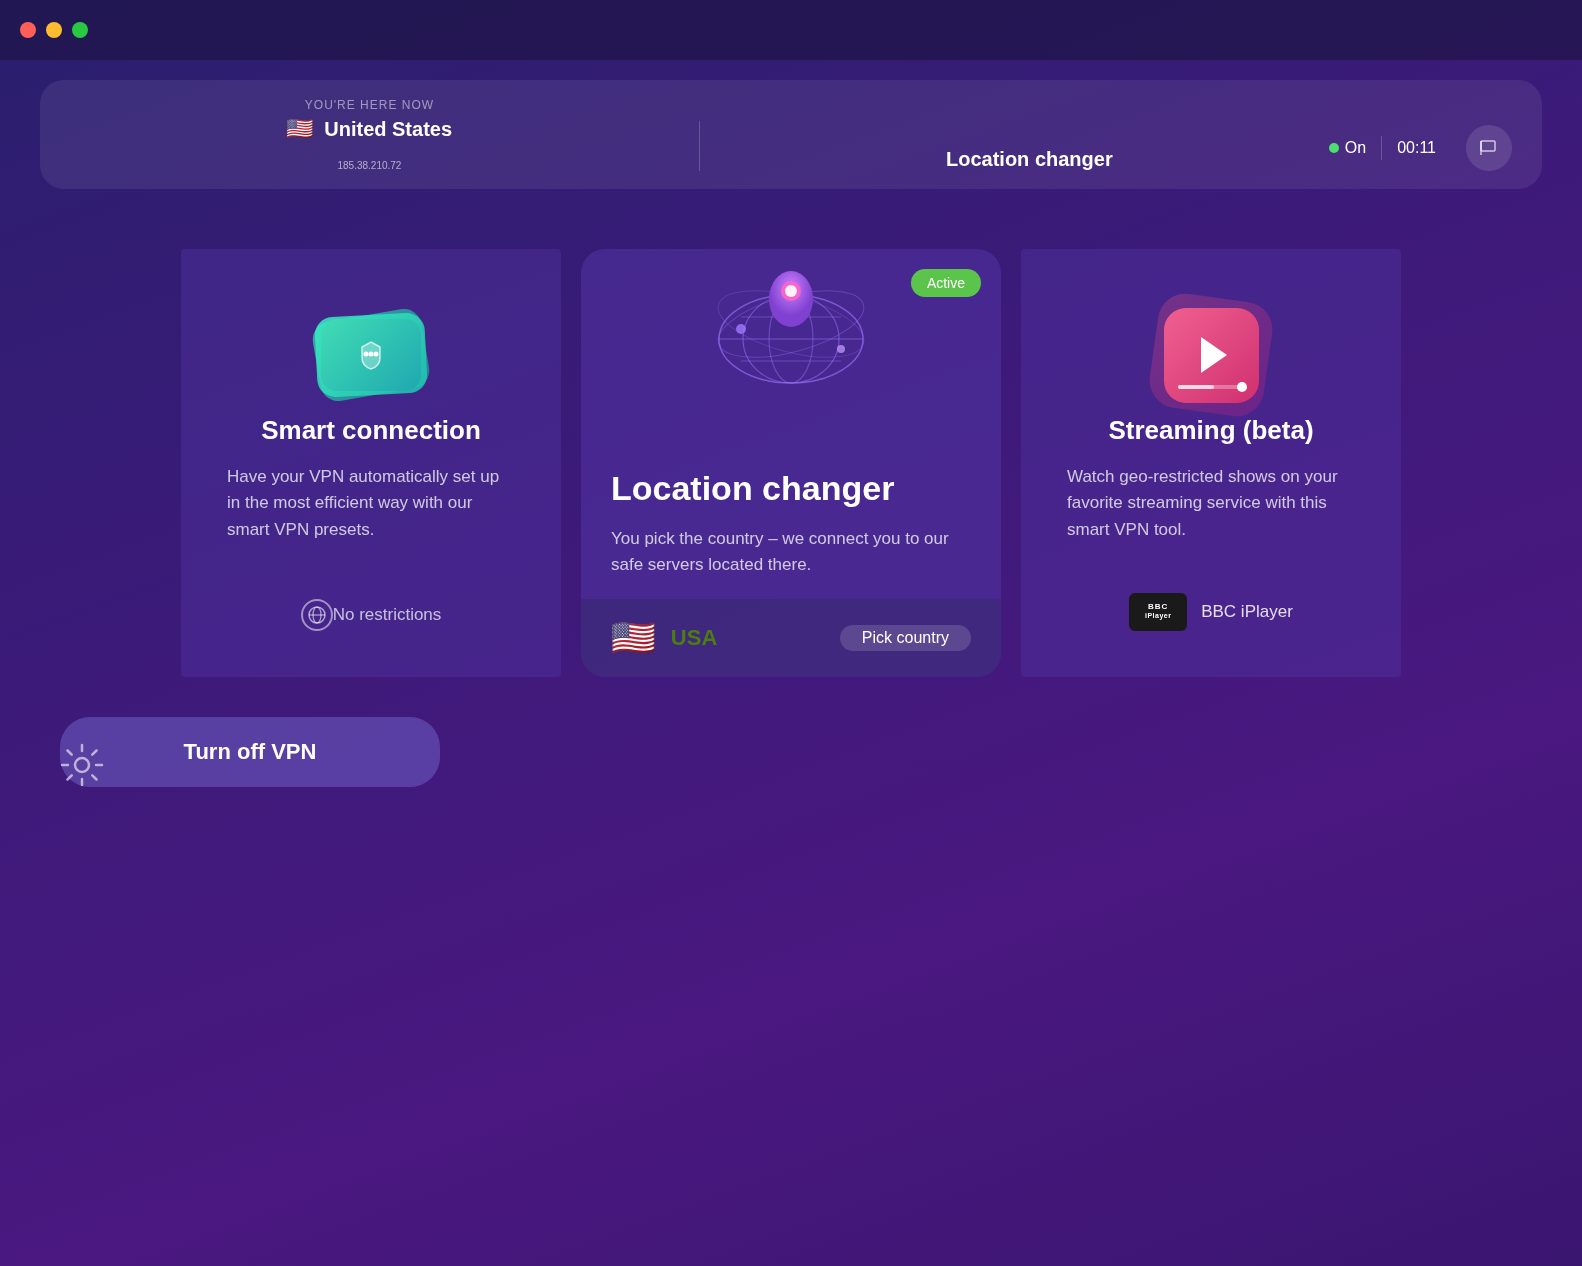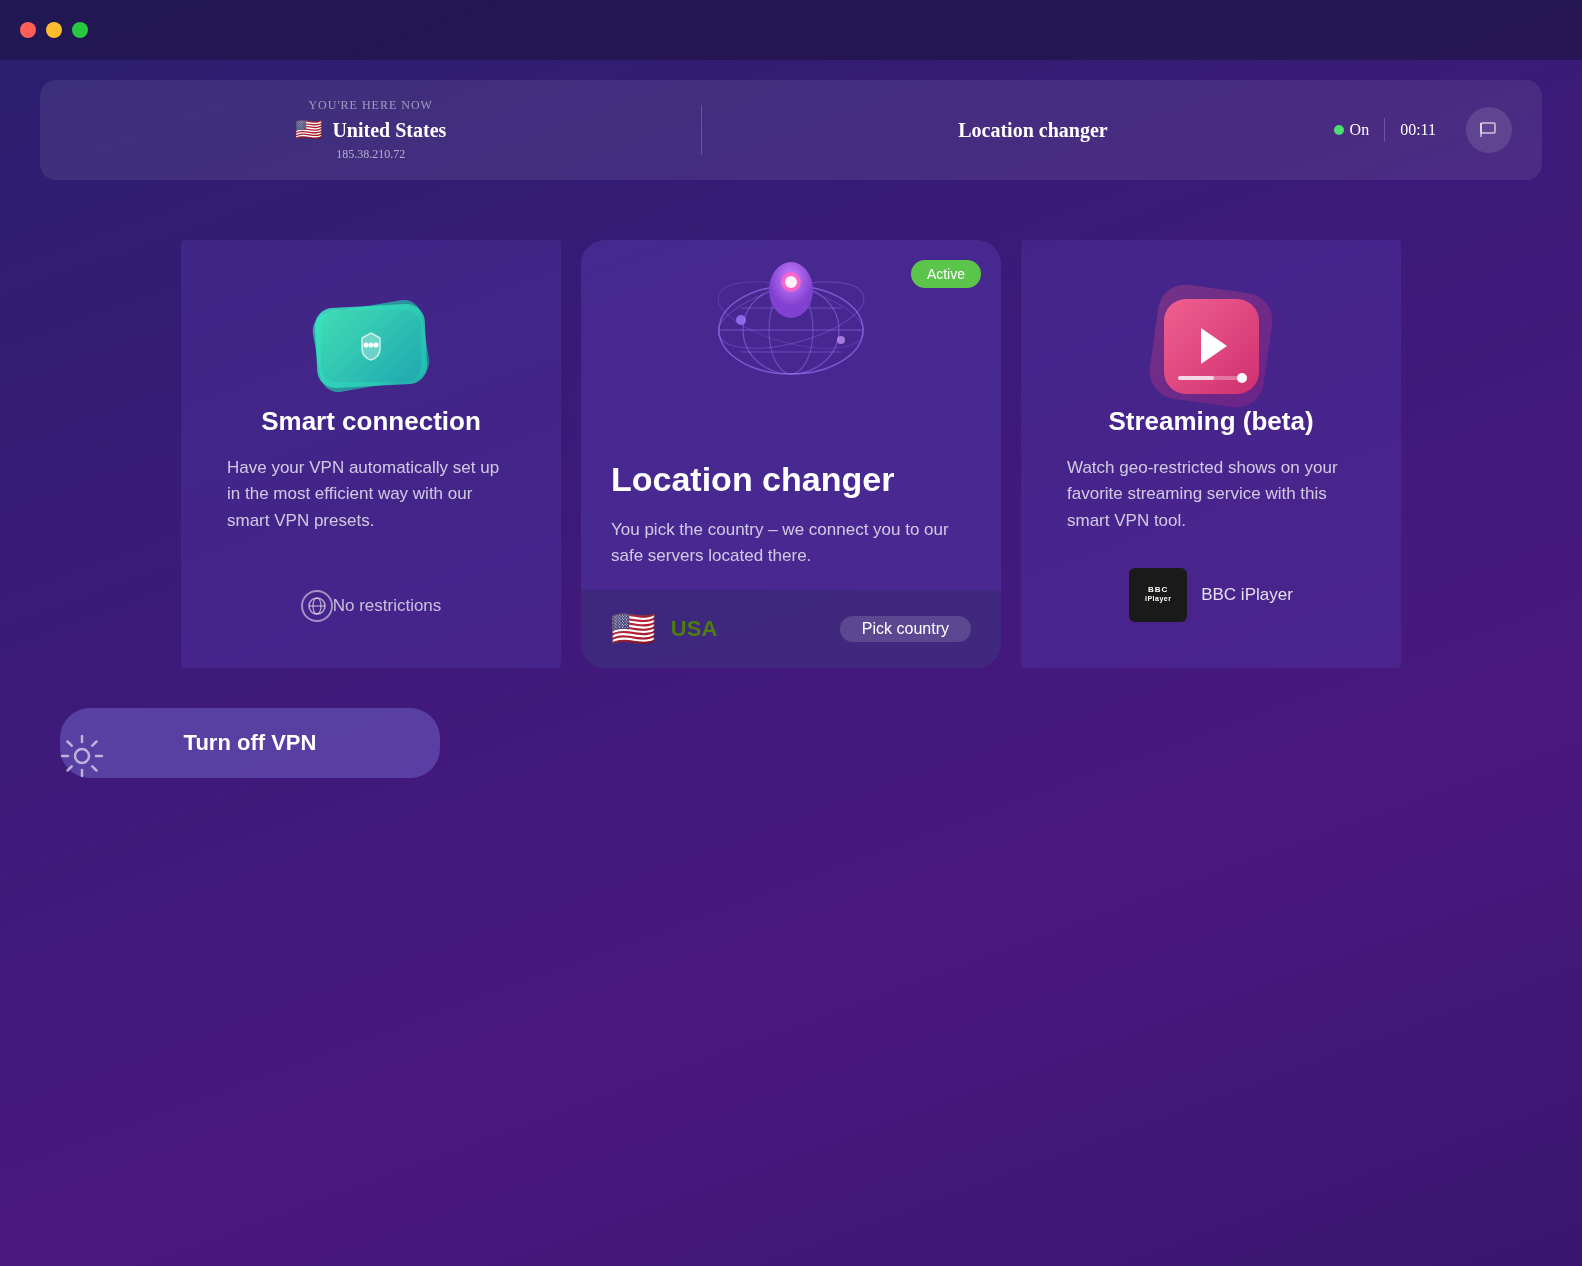--- a/index.html
+++ b/index.html
@@ -29,26 +29,25 @@
       display: inline-block;
     }
     .tl-red { background: #ff5f57; }
     .tl-yellow { background: #febc2e; }
     .tl-green { background: #28c840; }
 
     
     .header-bar {
       margin: 20px 40px;
       background: rgba(255,255,255,0.08);
-      border-radius: 16px;
+      border-radius: 24px;
       padding: 18px 30px;
       display: flex;
-      align-items: center;
+      align-items: flex-end;
       gap: 0;
-      font-family: Liberation Serif, serif;
     }
     .header-location {
       display: flex;
       flex-direction: column;
       align-items: center;
       flex: 1;
     }
     .header-here-now {
       font-size: 12px;
       color: rgba(255,255,255,0.5);
@@ -59,23 +58,23 @@
     .header-country {
       display: flex;
       align-items: center;
       gap: 10px;
       font-size: 20px;
       font-weight: 600;
       color: #fff;
     }
     .flag-emoji { font-size: 22px; }
     .header-ip {
-      font-size: 12px;
+      font-size: 10px;
       color: rgba(255,255,255,0.6);
-      margin-top: 4px;
+      margin-top: 18px;
     }
     .divider {
       width: 1px;
       height: 50px;
       background: rgba(255,255,255,0.2);
       margin: 0 30px;
     }
     .header-tool {
       flex: 1;
       display: flex;
@@ -279,21 +278,21 @@
     
     .streaming-bottom {
       display: flex;
       align-items: center;
       gap: 14px;
       color: rgba(255,255,255,0.85);
       font-size: 17px;
     }
     .bbc-logo {
       width: 58px;
-      height: 54px;
+      height: 38px;
       background: #1a1a1a;
       border-radius: 6px;
       display: flex;
       align-items: center;
       justify-content: center;
       font-size: 9px;
       font-weight: 700;
       color: #fff;
       flex-direction: column;
       line-height: 1.1;

